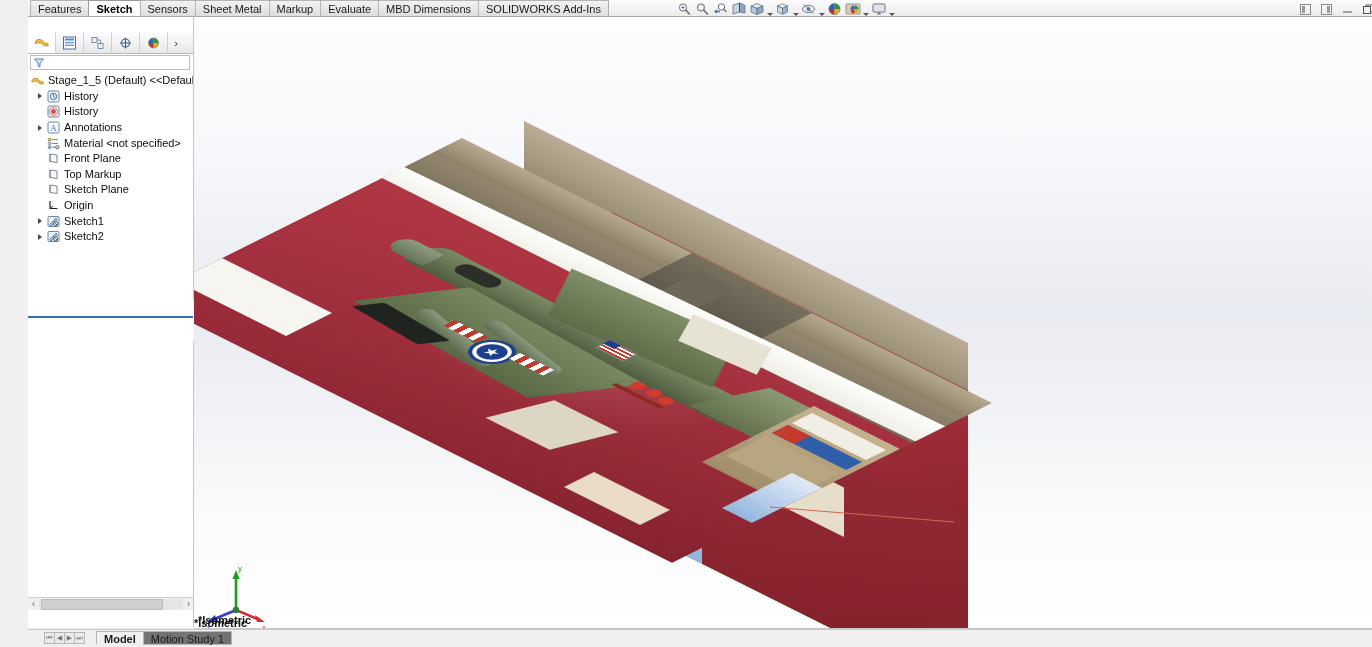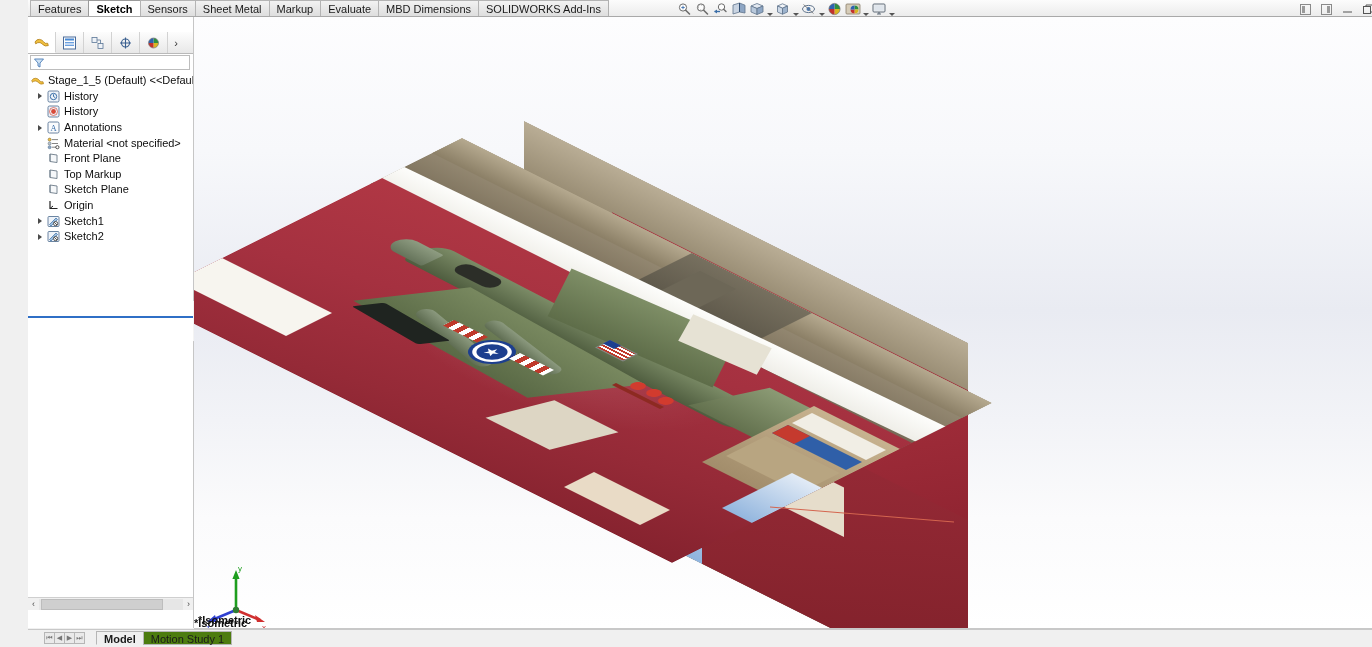--- a/index.html
+++ b/index.html
@@ -154,21 +154,21 @@
   .hs-thumb{position:absolute;left:2px;top:0;width:122px;height:11px;background:#cfcfcf;border:1px solid #bdbdbd;box-sizing:border-box;}
 
   .statusbar{
     position:absolute;left:0;bottom:0;width:1372px;height:18px;
     background:#f0f0f0;border-top:1px solid #c8c8c8;box-sizing:border-box;
   }
   .status-label{position:absolute;left:170px;top:-16px;font-size:11px;font-weight:bold;color:#111;}
   .tab-nav{position:absolute;left:16px;top:2px;display:flex;}
   .tnav{width:11px;height:12px;border:1px solid #b6b6b6;background:#eaeaea;display:flex;align-items:center;justify-content:center;font-size:7px;color:#777;box-sizing:border-box;margin-right:-1px;}
   .doc-tabs{position:absolute;left:68px;top:1px;display:flex;height:14px;}
-  .dtab{height:14px;line-height:14px;padding:0 7px;font-size:11px;border:1px solid #b6b6b6;background:#4d7c0f;box-sizing:border-box;margin-right:-1px;color:#1a1a1a;}
+  .dtab{height:14px;line-height:14px;padding:0 7px;font-size:11px;border:1px solid #b6b6b6;background:#737373;box-sizing:border-box;margin-right:-1px;color:#1a1a1a;}
   .dtab.active{background:#f0f0f0;border-bottom-color:#f0f0f0;font-weight:bold;}
 
   .vp-bottom-edge{position:absolute;left:166px;bottom:18px;width:1206px;height:1px;background:#c8c8c8;}
 </style>
 </head>
 <body>
 
 <div id="app">
 
   <div class="ribbon-bar">

